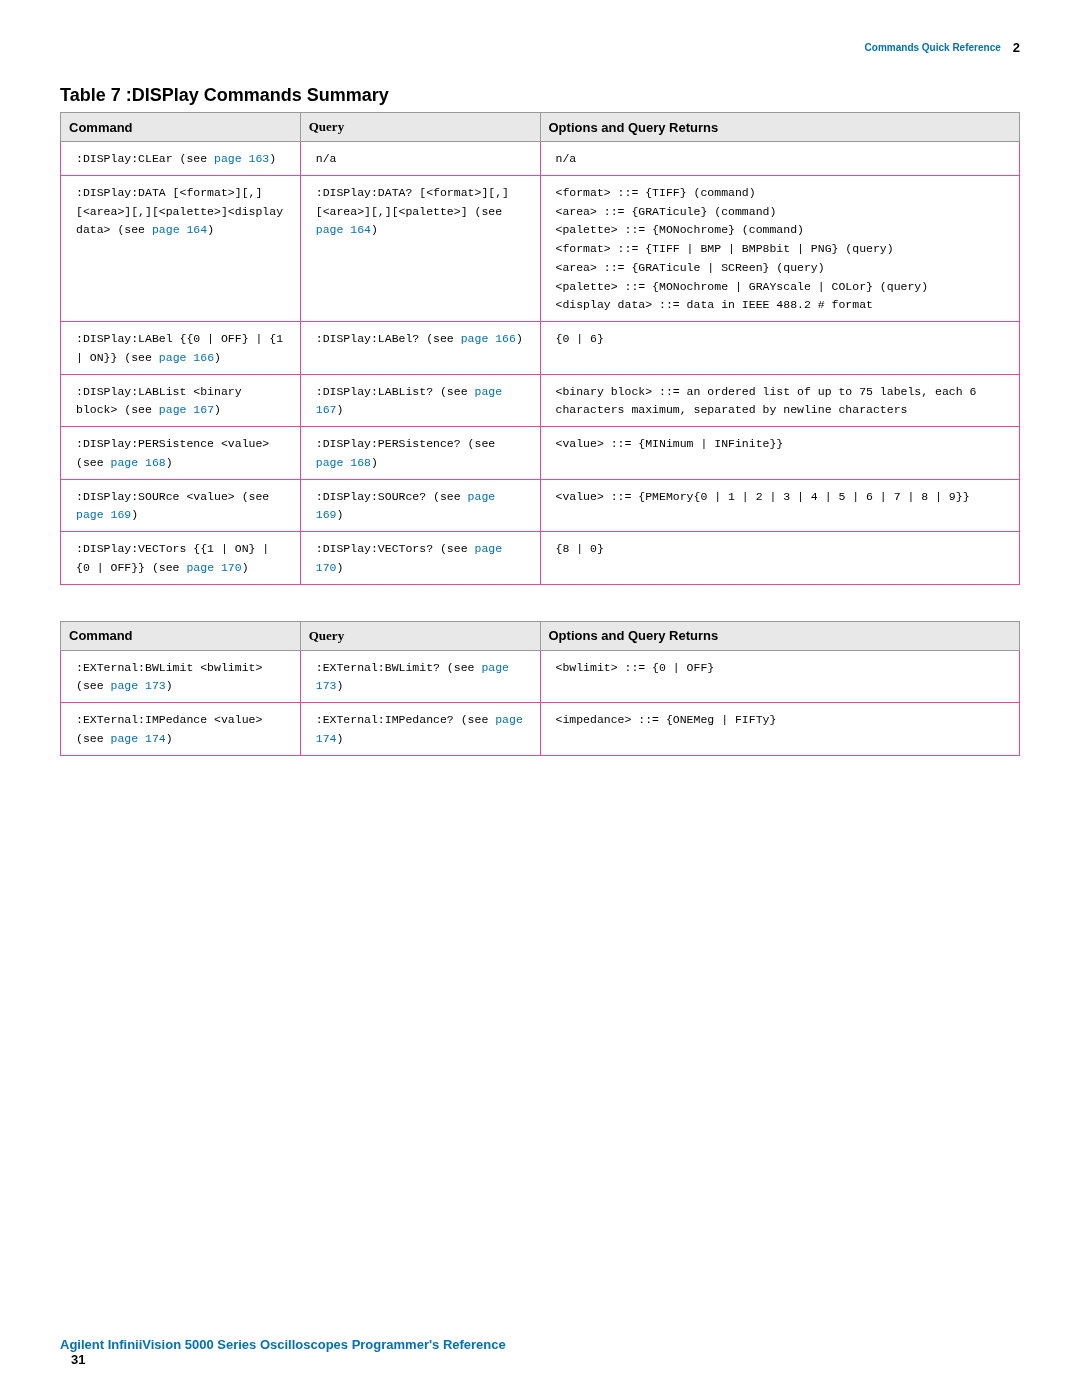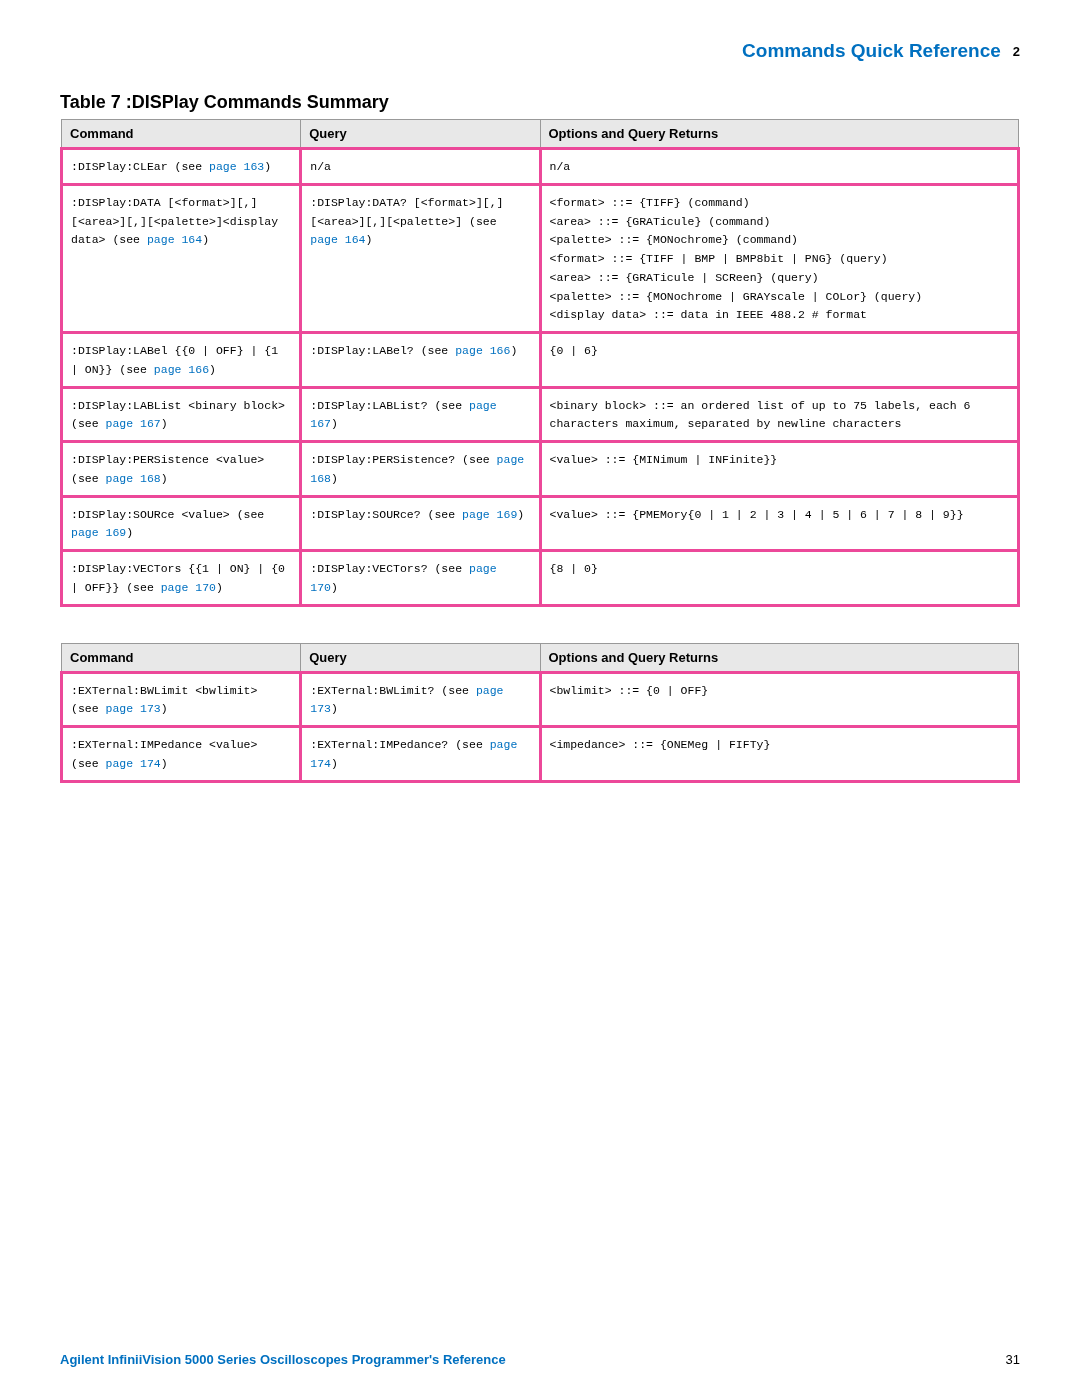--- a/index.html
+++ b/index.html
@@ -20,21 +20,21 @@
     
     .page-header {
       display: flex;
       justify-content: flex-end;
       align-items: center;
       margin-bottom: 30px;
       border-bottom: none;
     }
     .header-title {
       color: #0070c0;
-      font-size: 19px;
+      font-size: 10px;
       font-weight: bold;
       margin-right: 12px;
     }
     .header-page-num {
       font-size: 13px;
       font-weight: bold;
       color: #000;
     }
 
     
@@ -57,22 +57,22 @@
     .data-table th {
       background: #e8e8e8;
       border: 1px solid #999;
       padding: 6px 8px;
       text-align: left;
       font-weight: bold;
       font-size: 13px;
     }
 
     .data-table td {
-      border: 3px solid #ec4899;
-      padding: 7px 8px;
+      border: 1px solid #ec4899;
+      padding: 7px 15px;
       vertical-align: top;
       line-height: 1.5;
     }
 
     .mono {
       font-family: 'Courier New', Courier, monospace;
       font-size: 11.5px;
     }
 
     .link {
@@ -81,36 +81,38 @@
 
     
     .page-footer {
       position: absolute;
       bottom: 30px;
       left: 60px;
       right: 60px;
       display: flex;
       justify-content: space-between;
       align-items: flex-start;
+      flex-direction: column;
     }
 
     .footer-title {
       color: #0070c0;
       font-size: 13px;
       font-weight: bold;
     }
 
     .footer-page {
       font-size: 13px;
-      font-weight: normal;
+      font-weight: bold;
       color: #000;
+      margin-left: 11px;
     }
 
     .col-command { width: 25%; }
-    .col-query { width: 25%; }
+    .col-query { width: 25%; font-family: Liberation Serif, serif; }
     .col-options { width: 50%; }
   </style>
 </head>
 <body>
 
 <div class="page-container">
 
   <div class="page-header">
     <span class="header-title">Commands Quick Reference</span>
     <span class="header-page-num">2</span>

